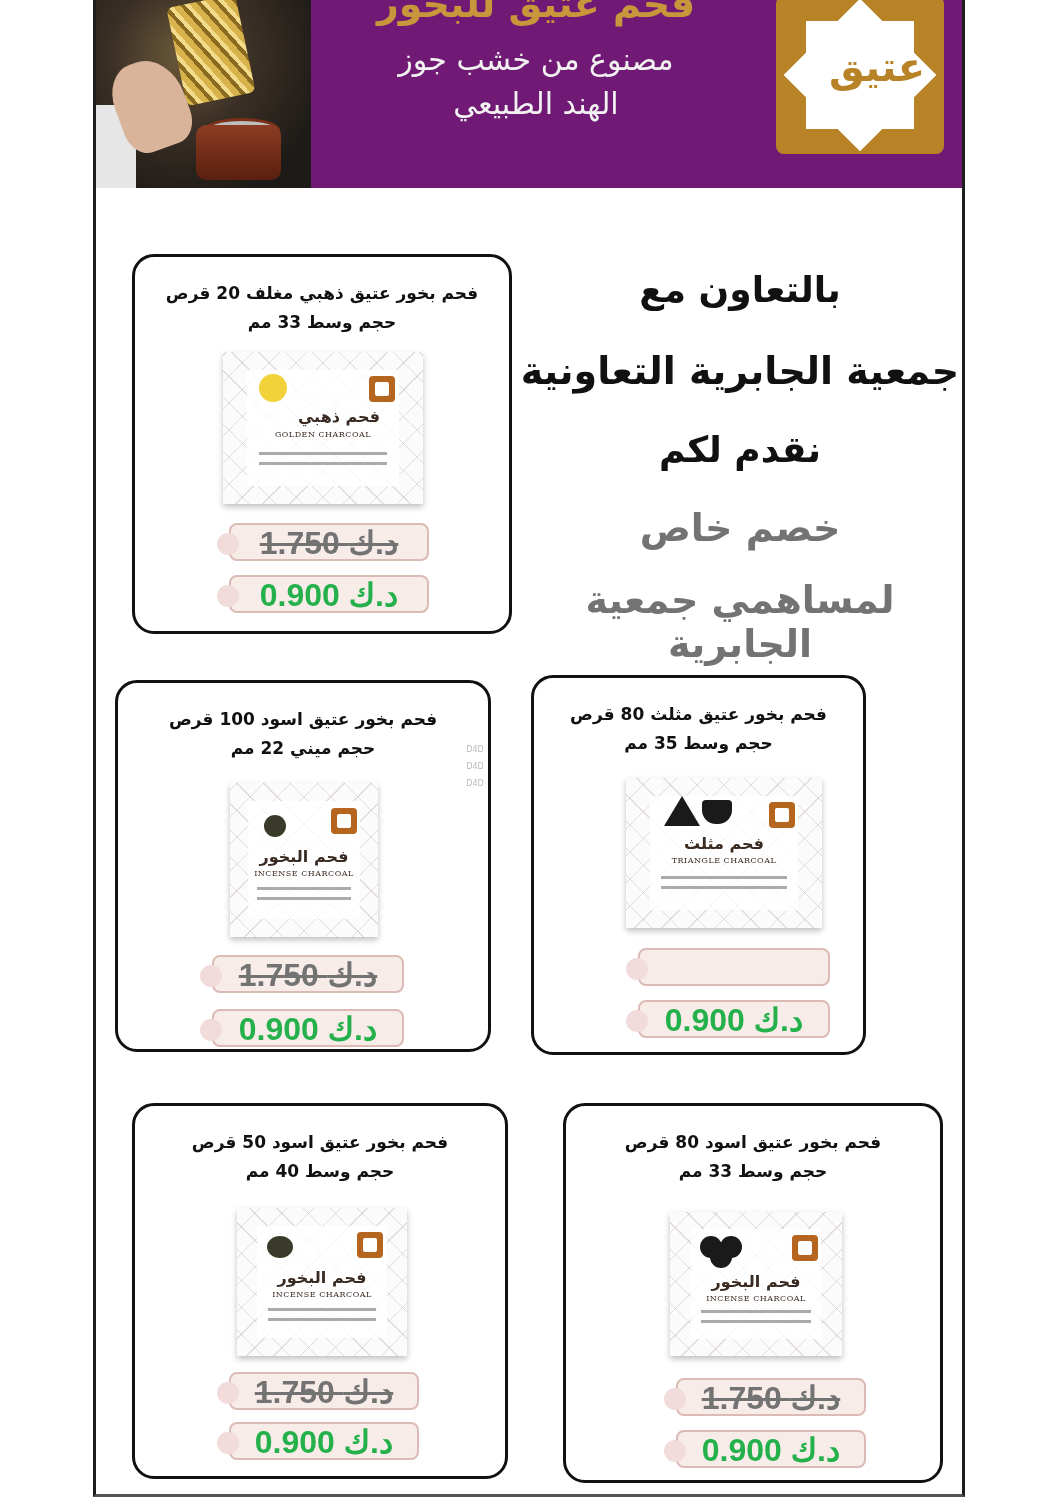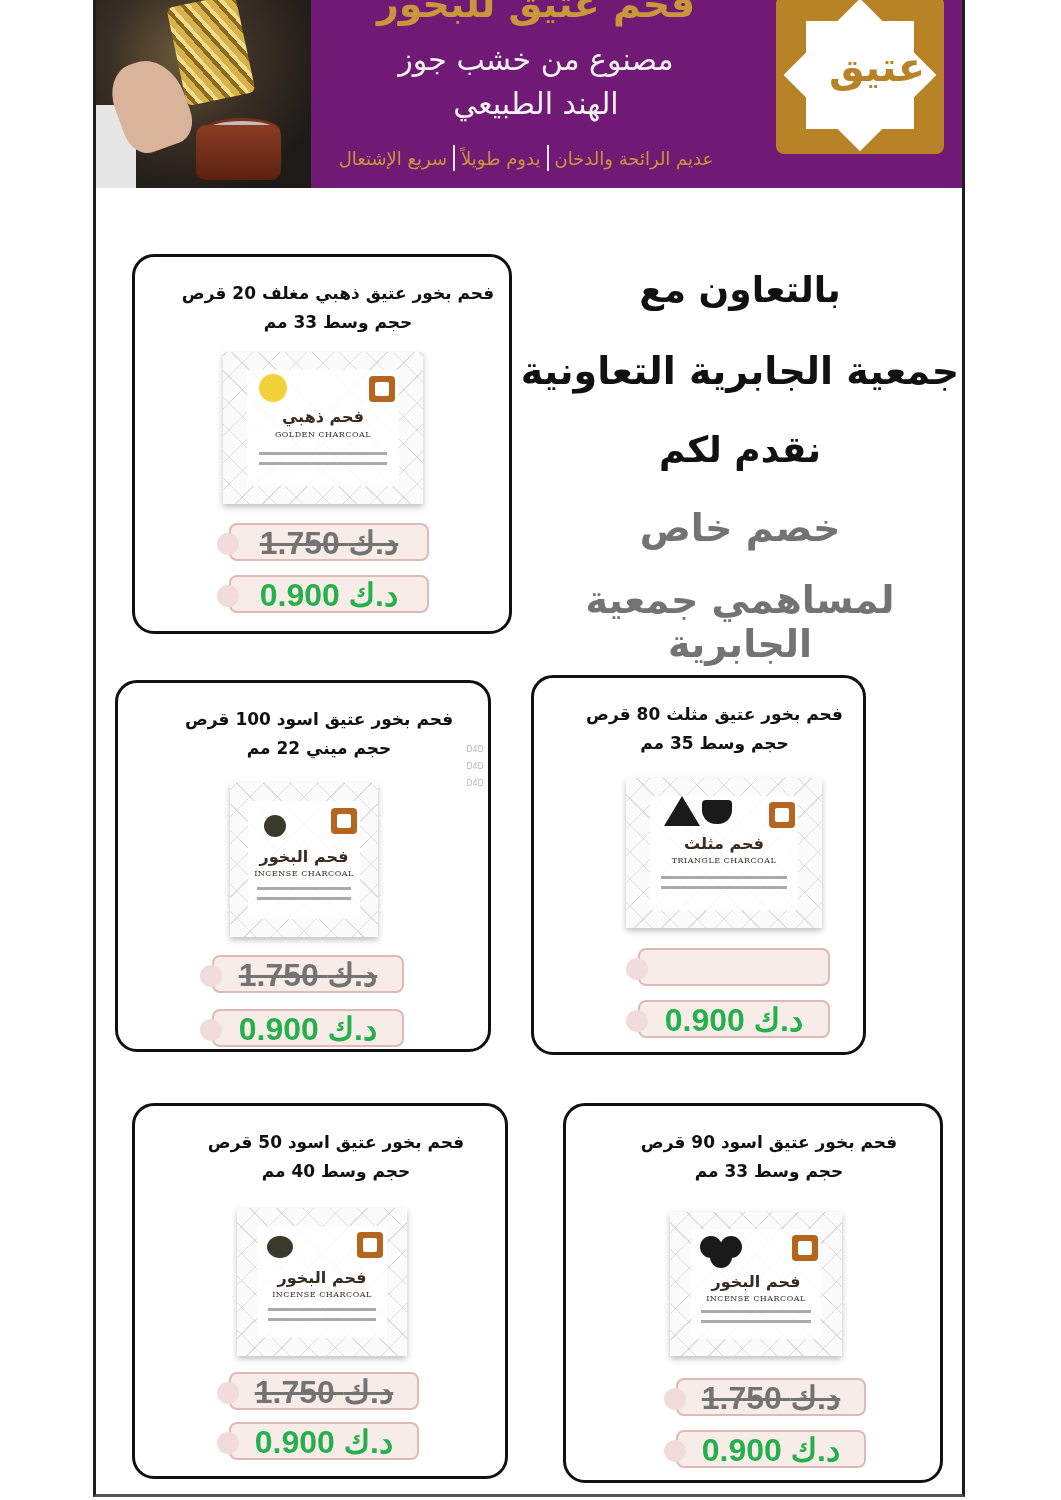--- a/index.html
+++ b/index.html
@@ -34,21 +34,21 @@
   .promo-line { font-weight: bold; color: #111; font-size: 36px; line-height: 1; }
   .promo-l1 { position: absolute; left: 0; top: 12px; width: 440px; }
   .promo-l2 { position: absolute; left: 0; top: 92px; width: 440px; font-size: 38px; }
   .promo-l3 { position: absolute; left: 0; top: 172px; width: 440px; }
   .promo-red { color: #737373; font-size: 38px; font-weight: bold; }
   .promo-l4 { position: absolute; left: 0; top: 246px; width: 440px; }
   .promo-l5 { position: absolute; left: 0; top: 318px; width: 440px; }
 
   
   .card { position: absolute; border: 3px solid #111; border-radius: 22px; background: #fff; box-sizing: border-box; }
-  .card-title { position: absolute; left: 0; width: 100%; text-align: center; font-weight: bold; color: #111; font-size: 17px; direction: rtl; line-height: 1.7; padding-left: 16px; }
+  .card-title { position: absolute; left: 0; width: 100%; text-align: center; font-weight: bold; color: #111; font-size: 17px; direction: rtl; line-height: 1.7; }
   .pkg { position: absolute; background: #fbfbfb; box-shadow: 0 3px 6px rgba(0,0,0,0.25); overflow: hidden;
     background-image: repeating-linear-gradient(45deg, transparent 0 18px, rgba(150,130,120,0.25) 18px 19px),
                       repeating-linear-gradient(-45deg, transparent 0 18px, rgba(150,130,120,0.25) 18px 19px); }
   .pkg-inner { position: absolute; left: 12%; top: 12%; width: 76%; height: 76%; background: rgba(255,255,255,0.85); }
   .pkg-logo { position: absolute; right: 14%; top: 16%; width: 26px; height: 26px; background: #b5651d; border-radius: 4px; }
   .pkg-logo::after { content: ""; position: absolute; left: 6px; top: 6px; width: 14px; height: 14px; background: #fff; border-radius: 2px; }
   .pkg-ar { position: absolute; left: 0; width: 100%; text-align: center; font-size: 16px; color: #3a2b22; direction: rtl; font-weight: bold; }
   .pkg-en { position: absolute; left: 0; width: 100%; text-align: center; font-size: 8px; color: #3a2b22; font-family: "DejaVu Serif", serif; letter-spacing: 0.5px; }
   .pkg-fine { position: absolute; left: 18%; width: 64%; height: 3px; background: #aaa; }
   .pkg-coal { position: absolute; background: #1a1a1a; border-radius: 50%; }
@@ -71,27 +71,20 @@
   <div class="banner-photo">
     <div class="photo-sleeve"></div>
     <div class="photo-censer-top"></div>
     <div class="photo-hand"></div>
     <div class="photo-base-top"></div>
     <div class="photo-base"></div>
   </div>
   <div class="banner-title">فحم عتيق للبخور</div>
   <div class="banner-line l1">مصنوع من  خشب جوز</div>
   <div class="banner-line l2">الهند الطبيعي</div>
-  <div class="banner-features">
-    <span>سريع الإشتعال</span>
-    <span class="feat-sep"></span>
-    <span>يدوم طويلاً</span>
-    <span class="feat-sep"></span>
-    <span>عديم الرائحة والدخان</span>
-  </div>
   <div class="logo">
     <div class="logo-star1"></div>
     <div class="logo-star2"></div>
     <div class="logo-text">عتيق</div>
   </div>
 </div>
 
 <div class="promo">
   <div class="promo-line promo-l1">بالتعاون مع</div>
   <div class="promo-line promo-l2">جمعية الجابرية التعاونية</div>
@@ -102,21 +95,21 @@
 
 <div class="card" style="left:132px; top:254px; width:380px; height:380px;">
   <div class="card-title" style="top:22px;">
     <div>فحم بخور عتيق ذهبي مغلف 20 قرص</div>
     <div>حجم وسط 33 مم</div>
   </div>
   <div class="pkg" style="left:88px; top:95px; width:200px; height:152px;">
     <div class="pkg-inner"></div>
     <div class="pkg-logo"></div>
     <div class="pkg-coal" style="left:36px; top:22px; width:28px; height:28px; background:#f1d23a;"></div>
-    <div class="pkg-ar" style="top:55px;">فحم ذهبي</div>
+    <div class="pkg-ar" style="top:55px;padding-left:16px;">فحم ذهبي</div>
     <div class="pkg-en" style="top:78px;">GOLDEN CHARCOAL</div>
     <div class="pkg-fine" style="top:100px;"></div>
     <div class="pkg-fine" style="top:110px;"></div>
   </div>
   <div class="price price-old" style="left:94px; top:266px; width:200px;">
     <div class="price-hole"></div>
     <div class="price-text">1.750 د.ك</div>
   </div>
   <div class="price price-new" style="left:94px; top:318px; width:200px;">
     <div class="price-hole"></div>
@@ -191,21 +184,21 @@
     <div class="price-text">1.750 د.ك</div>
   </div>
   <div class="price price-new" style="left:94px; top:316px; width:190px;">
     <div class="price-hole"></div>
     <div class="price-text">0.900 د.ك</div>
   </div>
 </div>
 
 <div class="card" style="left:563px; top:1103px; width:380px; height:380px;">
   <div class="card-title" style="top:22px;">
-    <div>فحم بخور عتيق اسود 90 قرص</div>
+    <div>فحم بخور عتيق اسود 80 قرص</div>
     <div>حجم وسط 33 مم</div>
   </div>
   <div class="pkg" style="left:104px; top:106px; width:172px; height:144px;">
     <div class="pkg-inner"></div>
     <div class="pkg-logo"></div>
     <div class="pkg-coal" style="left:30px; top:24px; width:22px; height:22px;"></div>
     <div class="pkg-coal" style="left:50px; top:24px; width:22px; height:22px;"></div>
     <div class="pkg-coal" style="left:40px; top:34px; width:22px; height:22px;"></div>
     <div class="pkg-ar" style="top:60px;">فحم البخور</div>
     <div class="pkg-en" style="top:82px;">INCENSE CHARCOAL</div>

